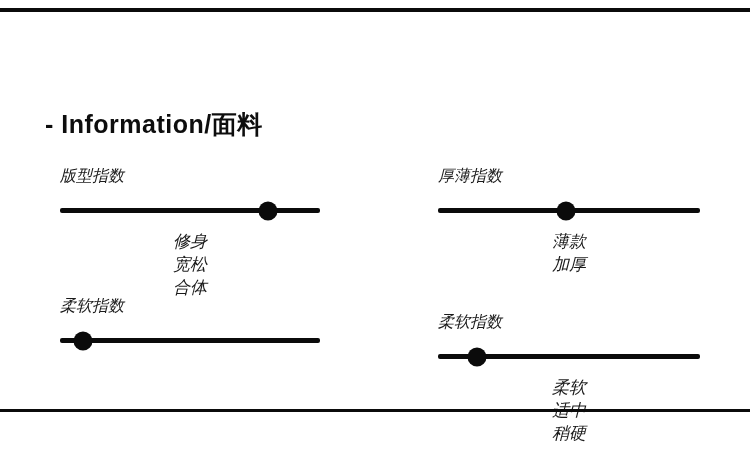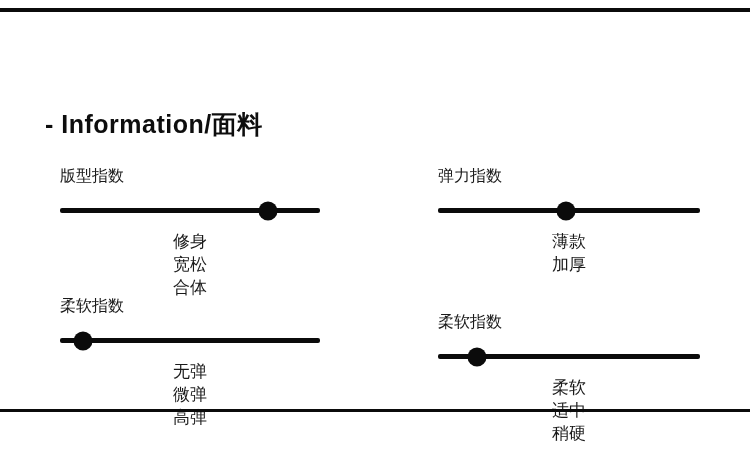--- a/index.html
+++ b/index.html
@@ -28,20 +28,21 @@
     left: 45px;
     top: 108px;
     font-size: 25px;
     font-weight: 700;
     color: #0d0d0d;
     letter-spacing: 0.5px;
   }
   .indicator {
     position: absolute;
     width: 260px;
+    font-style: italic;
   }
   .ind-0 { left: 60px;  top: 166px; }
   .ind-1 { left: 438px; top: 166px; width: 262px; }
   .ind-2 { left: 60px;  top: 296px; }
   .ind-3 { left: 438px; top: 312px; width: 262px; }
   .ind-label {
     font-size: 16px;
     color: #1a1a1a;
     margin-bottom: 21px;
   }
@@ -87,39 +88,34 @@
       <span class="ind-dot" style="left: 80%;"></span>
     </div>
     <div class="ind-options">
       <span>修身</span>
       <span>宽松</span>
       <span>合体</span>
     </div>
   </div>
 
   <div class="indicator ind-1">
-    <div class="ind-label">弹力指数</div>
+    <div class="ind-label">厚薄指数</div>
     <div class="ind-track">
       <span class="ind-dot" style="left: 49%;"></span>
     </div>
     <div class="ind-options">
       <span>薄款</span>
       <span>加厚</span>
     </div>
   </div>
 
   <div class="indicator ind-2">
     <div class="ind-label">柔软指数</div>
     <div class="ind-track">
       <span class="ind-dot" style="left: 9%;"></span>
-    </div>
-    <div class="ind-options">
-      <span>无弹</span>
-      <span>微弹</span>
-      <span>高弹</span>
     </div>
   </div>
 
   <div class="indicator ind-3">
     <div class="ind-label">柔软指数</div>
     <div class="ind-track">
       <span class="ind-dot" style="left: 15%;"></span>
     </div>
     <div class="ind-options">
       <span>柔软</span>

